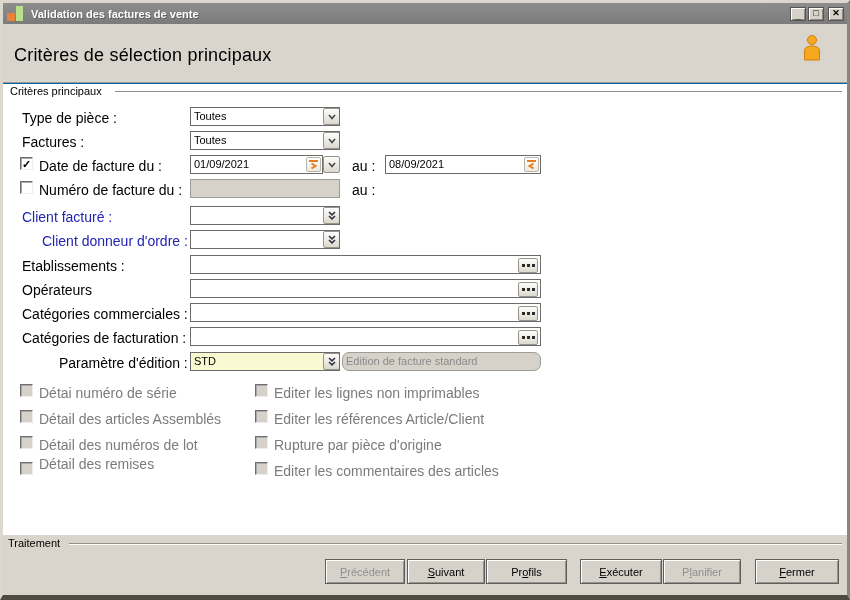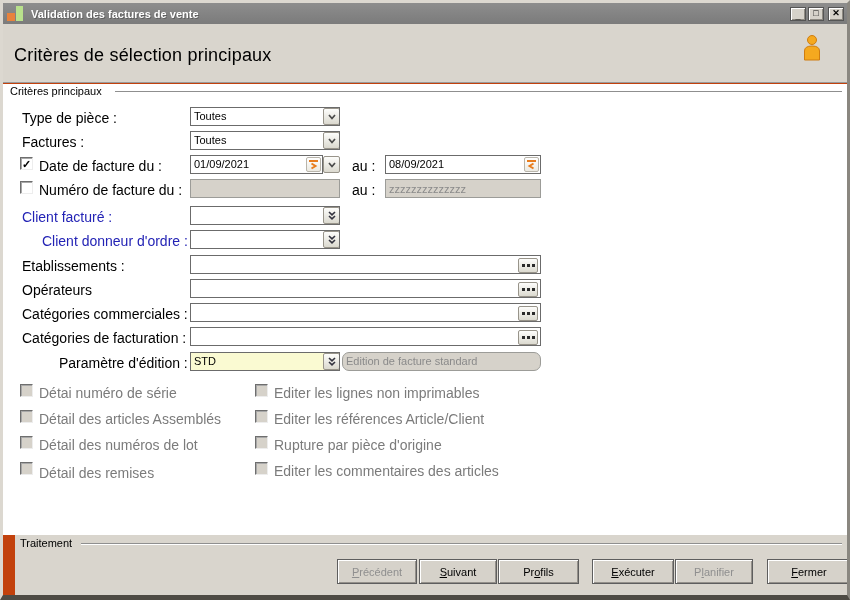--- a/index.html
+++ b/index.html
@@ -1,18 +1,18 @@
 <!DOCTYPE html>
 <html><head>
 <meta charset="utf-8">
 <style>
   * { margin:0; padding:0; box-sizing:border-box; }
   html,body { width:850px; height:600px; background:#b8b4ac; font-family:"Liberation Sans", sans-serif; }
   .window {
-    position:relative; width:850px; height:600px; background:#c2410c;
+    position:relative; width:850px; height:600px; background:#0369a1;
     border-top:3px solid #dcd8d0; border-left:3px solid #dcd8d0;
     border-right:3px solid #8a8780; border-bottom:5px solid #4e4b44;
     overflow:hidden;
   }
   
   .titlebar {
     position:absolute; left:0; top:0; right:0; height:21px;
     background:linear-gradient(#8d8d8d,#7b7b7b);
     display:flex; align-items:center; padding:0 3px;
   }
@@ -66,21 +66,21 @@
   .dots-btn i { width:3px; height:3px; background:#2a2a2a; display:block; }
   .chk {
     position:absolute; width:13px; height:13px; background:#fff;
     border:1px solid; border-color:#6e6e6e #ededed #ededed #6e6e6e;
     box-shadow:inset 1px 1px 0 #a8a8a8; font-size:11px; line-height:12px; text-align:center;
     color:#000; font-weight:bold; cursor:default;
   }
   .chk.off-disabled { background:#d6d2ca; }
   .yellow { background:#fafad2 !important; }
   
-  .footer { position:absolute; left:0; top:532px; right:0; height:60px; background:#d9d5cd;margin-left:12px; }
+  .footer { position:absolute; left:0; top:532px; right:0; height:60px; background:#d9d5cd; }
   .btn {
     position:absolute; top:24px; height:25px; background:#d6d2ca;
     border:1px solid #5e5e5e; box-shadow:inset 1px 1px 0 #fff, inset -1px -1px 0 #94908a;
     font-family:"Liberation Sans",sans-serif; font-size:11px; color:#000; cursor:default;
   }
   .btn u { text-decoration:underline; }
   .btn.disabled { color:#8f8f8f; }
 </style>
 </head>
 <body>
@@ -164,21 +164,20 @@
             <path d="M1 2 H10" stroke="#e87d1e" stroke-width="2"></path>
             <path d="M7.5 4.5 L3.5 7 L7.5 9.5" fill="none" stroke="#e87d1e" stroke-width="2"></path>
           </svg>
       </button>
     </div>
 
     <span class="chk" style="left:17px; top:97px;"><span></span></span>
     <span class="lbl" style="left:36px; top:98px;">Numéro de facture du :</span>
     <input class="fld disabled" style="left: 187px; top: 95px; width: 150px;" readonly="" value="">
     <span class="lbl" style="left:349px; top:98px;">au :</span>
-    <input class="fld disabled" style="left: 382px; top: 95px; width: 156px;" readonly="" value="zzzzzzzzzzzzzz">
 
     <span class="lbl blue" style="left:19px; top:125px;">Client facturé :</span>
     <div class="fld" style="left:187px; top:122px; width:150px;">
       <span></span>
       <button class="spin-btn" style="right:-1px; top:0;">
         <svg width="12" height="12" viewBox="0 0 12 12">
             <path d="M3 2 L6 4.8 L9 2" fill="none" stroke="#33333f" stroke-width="1.6"></path>
             <path d="M3 6 L6 8.8 L9 6" fill="none" stroke="#33333f" stroke-width="1.6"></path>
           </svg>
       </button>
@@ -249,21 +248,21 @@
       <span>Edition de facture standard</span>
     </div>
 
     <span class="chk off-disabled" style="left:17px; top:300px;"></span>
     <span class="lbl gray" style="left:36px; top:301px;">Détai numéro de série</span>
     <span class="chk off-disabled" style="left:17px; top:326px;"></span>
     <span class="lbl gray" style="left:36px; top:327px;">Détail des articles Assemblés</span>
     <span class="chk off-disabled" style="left:17px; top:352px;"></span>
     <span class="lbl gray" style="left:36px; top:353px;">Détail des numéros de lot</span>
     <span class="chk off-disabled" style="left:17px; top:378px;"></span>
-    <span class="lbl gray" style="left:36px; top:381px;">Détail des remises</span>
+    <span class="lbl gray" style="left:36px; top:372px;">Détail des remises</span>
 
     <span class="chk off-disabled" style="left:252px; top:300px;"></span>
     <span class="lbl gray" style="left:271px; top:301px;">Editer les lignes non imprimables</span>
     <span class="chk off-disabled" style="left:252px; top:326px;"></span>
     <span class="lbl gray" style="left:271px; top:327px;">Editer les références Article/Client</span>
     <span class="chk off-disabled" style="left:252px; top:352px;"></span>
     <span class="lbl gray" style="left:271px; top:353px;">Rupture par pièce d'origine</span>
     <span class="chk off-disabled" style="left:252px; top:378px;"></span>
     <span class="lbl gray" style="left:271px; top:379px;">Editer les commentaires des articles</span>
   </div>

